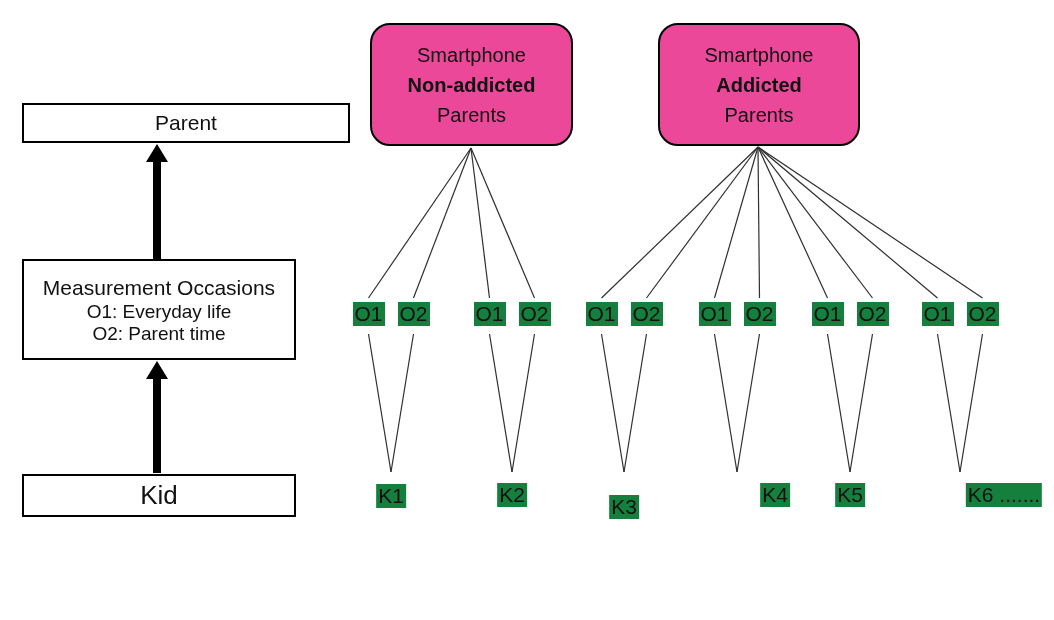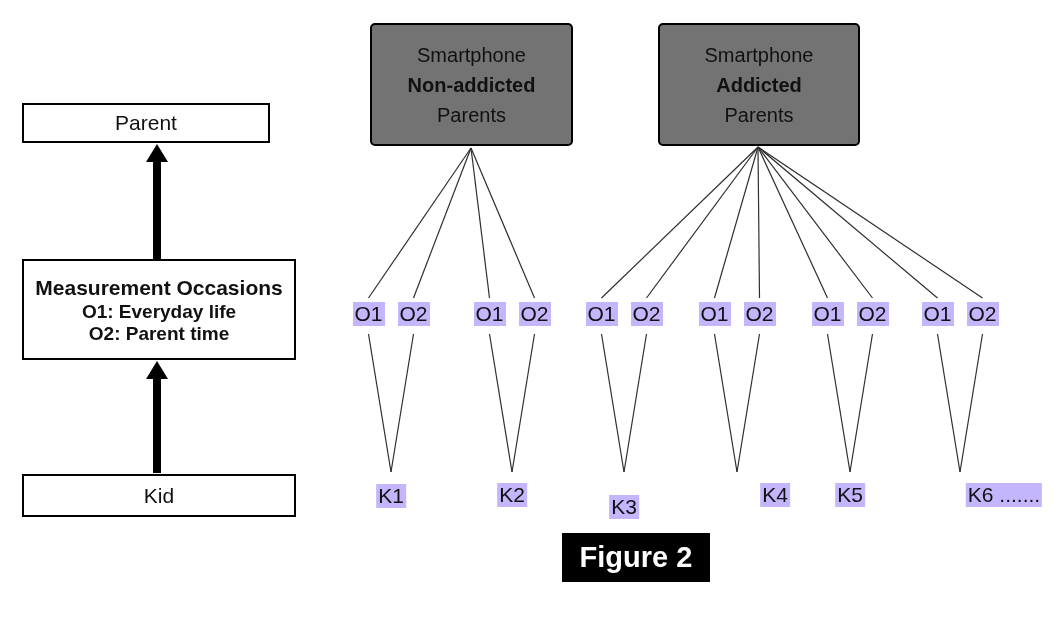--- a/index.html
+++ b/index.html
@@ -16,23 +16,23 @@
   
   .rect-box{
     position:absolute;
     box-sizing:border-box;
     border:2px solid #000000;
     background:#ffffff;
     display:flex;flex-direction:column;
     align-items:center;justify-content:center;
     text-align:center;
   }
-  #parent-box{left:22px;top:103px;width:248px;height:40px;font-size:21px;}
-  #mo-box{left:22px;top:259px;width:274px;height:101px;font-weight:bold;}
-  #kid-box{left:22px;top:474px;width:274px;height:43px;font-size:21px;}
+  #parent-box{left:22px;top:103px;width:328px;height:40px;font-size:21px;}
+  #mo-box{left:22px;top:259px;width:274px;height:101px;}
+  #kid-box{left:22px;top:474px;width:274px;height:43px;font-size:26px;}
   .mo-title{font-size:21px;line-height:27px;}
   .mo-sub{font-size:19px;line-height:22px;}
 
   
   .arrow-shaft{position:absolute;width:8px;background:#000000;}
   .arrow-head{
     position:absolute;width:0;height:0;
     border-left:11px solid transparent;
     border-right:11px solid transparent;
     border-bottom:18px solid #000000;
@@ -40,39 +40,39 @@
   #arrow1-shaft{left:153px;top:160px;height:99px;}
   #arrow1-head{left:146px;top:144px;}
   #arrow2-shaft{left:153px;top:378px;height:95px;}
   #arrow2-head{left:146px;top:361px;}
 
   
   .group-box{
     position:absolute;
     box-sizing:border-box;
     border:2px solid #000000;
-    border-radius:5px;
-    background:#737373;
+    border-radius:20px;
+    background:#ec4899;
     display:flex;flex-direction:column;
     align-items:center;justify-content:center;
     text-align:center;
     font-size:20px;line-height:30px;
   }
   #group-box-0{left:370px;top:23px;width:203px;height:123px;}
   #group-box-1{left:658px;top:23px;width:202px;height:123px;}
   .group-line-bold{font-weight:bold;}
 
   
   .dlabel{
     position:absolute;
     transform:translate(-50%,-50%);
     font-size:21px;
     white-space:nowrap;
     color:#111111;
-    background:#c4b5fd;
+    background:#15803d;
     padding:0 2px;
   }
 
   
   #figure-caption{
     position:absolute;
     left:562px;top:533px;width:148px;height:49px;
     background:#000000;color:#ffffff;
     display:flex;align-items:center;justify-content:center;
     font-size:29px;font-weight:bold;
@@ -156,17 +156,14 @@
       <div class="dlabel" style="left: 759.5px; top: 314px;">O2</div>
       <div class="dlabel" style="left: 775px; top: 495px; text-align: center;">K4</div>
       <div class="dlabel" style="left: 827.5px; top: 314px;">O1</div>
       <div class="dlabel" style="left: 872.5px; top: 314px;">O2</div>
       <div class="dlabel" style="left: 850px; top: 495px;">K5</div>
       <div class="dlabel" style="left: 937.5px; top: 314px;">O1</div>
       <div class="dlabel" style="left: 982.5px; top: 314px;">O2</div>
       <div class="dlabel" style="left: 1004px; top: 495px;">K6 .......</div>
     </div>
 
-  <div id="figure-caption">
-    <span>Figure 2</span>
-  </div>
 
 </div>
 
 </body></html>

